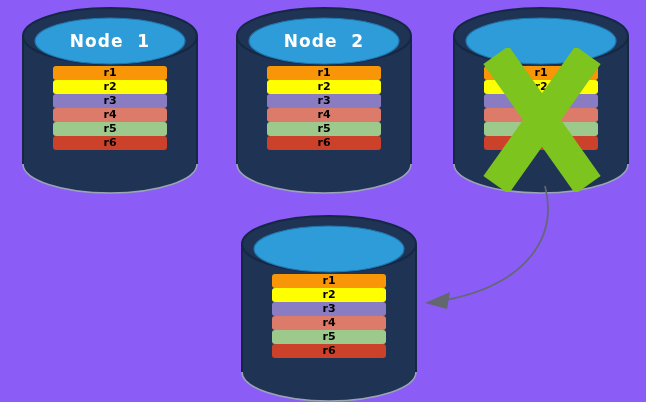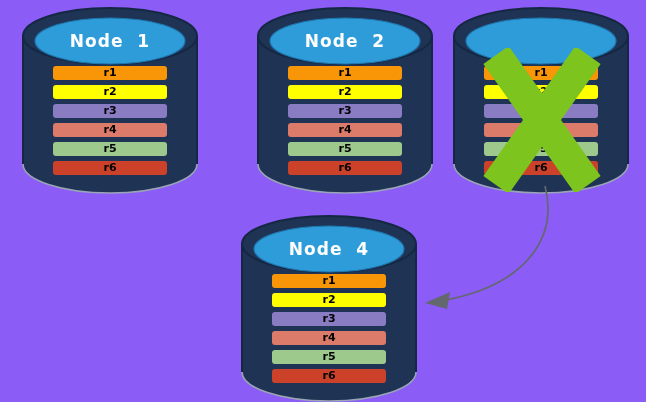--- a/index.html
+++ b/index.html
@@ -56,21 +56,20 @@
     line-height: 24px;
   }
   .rows {
     position: absolute;
     left: 32px;
     top: 60px;
     width: 114px;
   }
   .row {
     height: 14px;
-    margin-bottom: 5px;
     border-radius: 3px;
     color: #000000;
     font-size: 11px;
     font-weight: bold;
     line-height: 14px;
     text-align: center;
   }
   .x-overlay {
     position: absolute;
     left: 30px;
@@ -110,21 +109,21 @@
     <div class="rows">
         <div class="row" style="background: rgb(248, 150, 8);">r1</div>
         <div class="row" style="background: rgb(255, 255, 0);">r2</div>
         <div class="row" style="background: rgb(138, 124, 194);">r3</div>
         <div class="row" style="background: rgb(221, 123, 106);">r4</div>
         <div class="row" style="background: rgb(157, 201, 141);">r5</div>
         <div class="row" style="background: rgb(204, 65, 41);">r6</div>
       </div>
   </div>
 
-  <div class="node" style="left:256px; top:6px;text-decoration:underline;">
+  <div class="node" style="left:235px; top:6px;text-decoration:underline;">
     <svg class="cyl" width="178" height="194" viewBox="0 0 178 194">
       <ellipse class="cyl-bottom" cx="89" cy="158" rx="87" ry="29"></ellipse>
       <rect class="cyl-rect" x="2" y="30" width="174" height="128"></rect>
       <path class="cyl-edge" d="M2,30 V158 M176,30 V158"></path>
       <ellipse class="cyl-topnavy" cx="89" cy="30" rx="87" ry="28"></ellipse>
       <ellipse class="cyl-topblue" cx="89" cy="35" rx="75" ry="23"></ellipse>
     </svg>
     <div class="node-label">Node 2</div>
     <div class="rows">
         <div class="row" style="background: rgb(248, 150, 8);">r1</div>
@@ -159,21 +158,20 @@
   </div>
 
   <div class="node" style="left:240px; top:214px;">
     <svg class="cyl" width="178" height="194" viewBox="0 0 178 194">
       <ellipse class="cyl-bottom" cx="89" cy="158" rx="87" ry="29"></ellipse>
       <rect class="cyl-rect" x="2" y="30" width="174" height="128"></rect>
       <path class="cyl-edge" d="M2,30 V158 M176,30 V158"></path>
       <ellipse class="cyl-topnavy" cx="89" cy="30" rx="87" ry="28"></ellipse>
       <ellipse class="cyl-topblue" cx="89" cy="35" rx="75" ry="23"></ellipse>
     </svg>
-    <div class="node-label">Node 4</div>
     <div class="rows">
         <div class="row" style="background: rgb(248, 150, 8);">r1</div>
         <div class="row" style="background: rgb(255, 255, 0);">r2</div>
         <div class="row" style="background: rgb(138, 124, 194);">r3</div>
         <div class="row" style="background: rgb(221, 123, 106);">r4</div>
         <div class="row" style="background: rgb(157, 201, 141);">r5</div>
         <div class="row" style="background: rgb(204, 65, 41);">r6</div>
       </div>
   </div>
 

